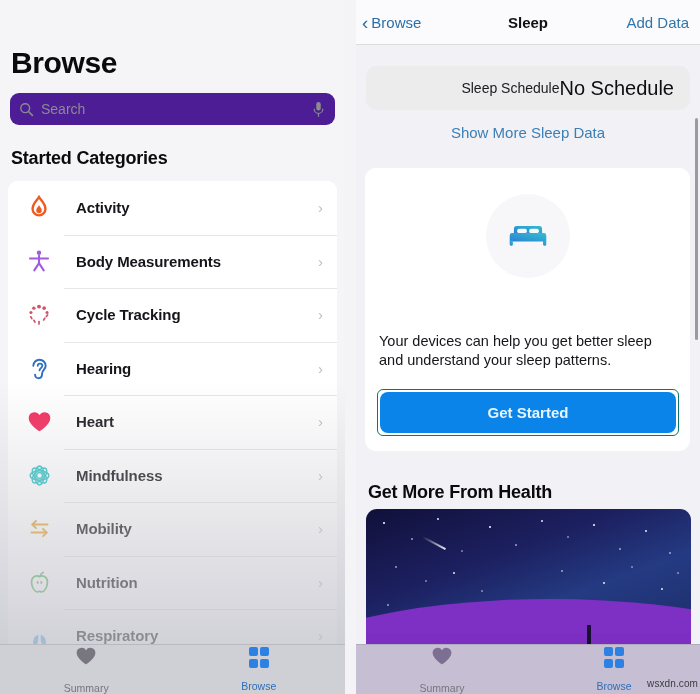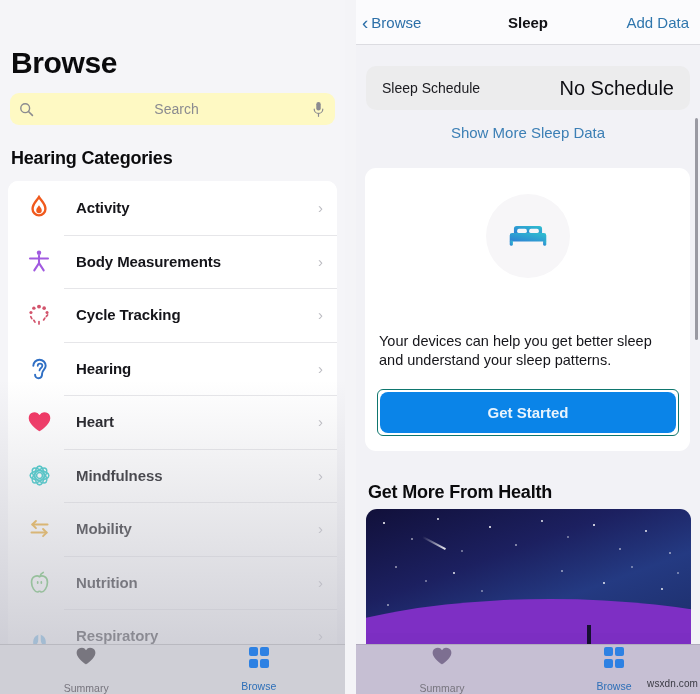--- a/index.html
+++ b/index.html
@@ -16,22 +16,22 @@
     position:absolute; left:0; top:0; width:345px; height:694px;
     background:#f5f5f8; overflow:hidden;
   }
   .big-title {
     position:absolute; left:11px; top:46px;
     font-size:30px; font-weight:bold; color:#0b0b0d;
     letter-spacing:-0.4px;
   }
   .searchbar {
     position:absolute; left:10px; top:93px; width:325px; height:32px;
-    background:#fef9c3; border-radius:9px;
-    display:flex; align-items:center;text-align:center;
+    background:#4c1d95; border-radius:9px;
+    display:flex; align-items:center;
   }
   .search-icon { margin-left:9px; width:15px; height:15px; flex:0 0 auto; }
   .search-placeholder {
     margin-left:7px; font-size:14px; color:#8b8b90; flex:1 1 auto;
   }
   .mic-icon { margin-right:10px; width:13px; height:17px; flex:0 0 auto; }
 
   .section-head {
     position:absolute; left:11px; top:148px;
     font-size:18px; font-weight:bold; color:#0b0b0d;
@@ -90,21 +90,21 @@
     position:absolute; left:0; right:0; text-align:center;
     font-size:15px; font-weight:bold; color:#111115;
   }
   .nav-add {
     position:absolute; right:11px; color:#2f76ad; font-size:15px;
   }
 
   .sched-card {
     position:absolute; left:10px; top:66px; width:324px; height:44px;
     background:#ececed; border-radius:10px;
-    display:flex; align-items:center; justify-content:space-between;
+    display:flex; align-items:center; justify-content:flex-end;
   }
   .sched-label { margin-left:16px; font-size:14px; color:#1a1a1f; }
   .sched-value { margin-right:16px; font-size:20px; font-weight:normal; color:#0d0d12; }
 
   .show-more {
     position:absolute; left:0; top:124px; width:344px; text-align:center;
     font-size:15px; color:#3c7fb5;
   }
 
   .setup-card {
@@ -214,21 +214,21 @@
       <span class="search-placeholder">Search</span>
       <span class="mic-icon">
         <svg viewBox="0 0 14 18" width="13" height="17">
             <rect x="4.6" y="1" width="4.8" height="9" rx="2.4" fill="#8b8b90"></rect>
             <path d="M2.4 8.6a4.6 4.6 0 0 0 9.2 0" fill="none" stroke="#8b8b90" stroke-width="1.3" stroke-linecap="round"></path>
             <line x1="7" y1="13.4" x2="7" y2="16.4" stroke="#8b8b90" stroke-width="1.3" stroke-linecap="round"></line>
           </svg>
       </span>
     </div>
 
-    <div class="section-head">Hearing Categories</div>
+    <div class="section-head">Started Categories</div>
 
     <div class="cat-list">
 
       <div class="cat-row">
         <span class="cat-icon">
           <svg viewBox="0 0 24 28" width="22" height="26">
               <path d="M12 2c3 5 7 7.5 7 13a7 7 0 1 1-14 0c0-5.5 4-8 7-13z" fill="none" stroke="#f05a1e" stroke-width="2.6"></path>
               <path d="M12 11c1.6 2.4 3 3.4 3 5.6a3 3 0 1 1-6 0c0-2.2 1.4-3.2 3-5.6z" fill="#f05a1e"></path>
             </svg>
         </span>

